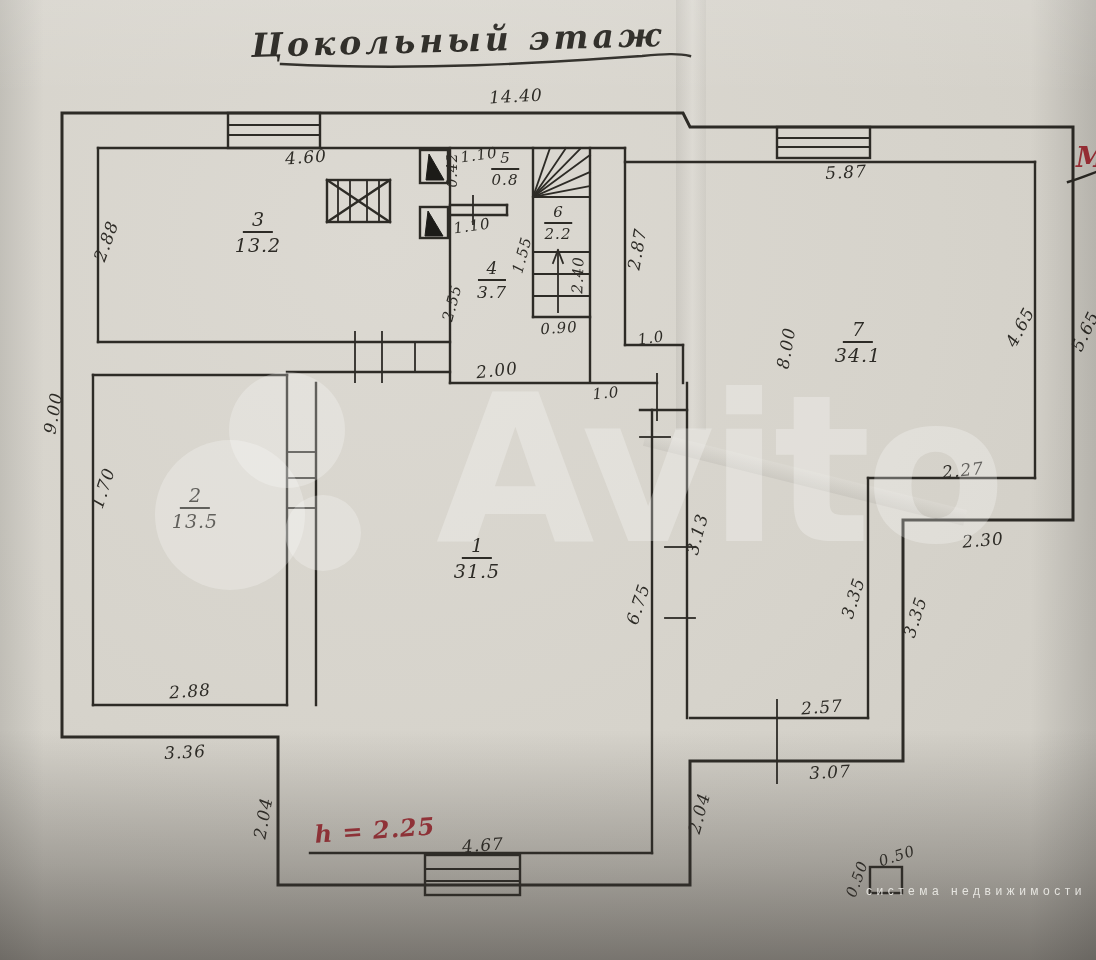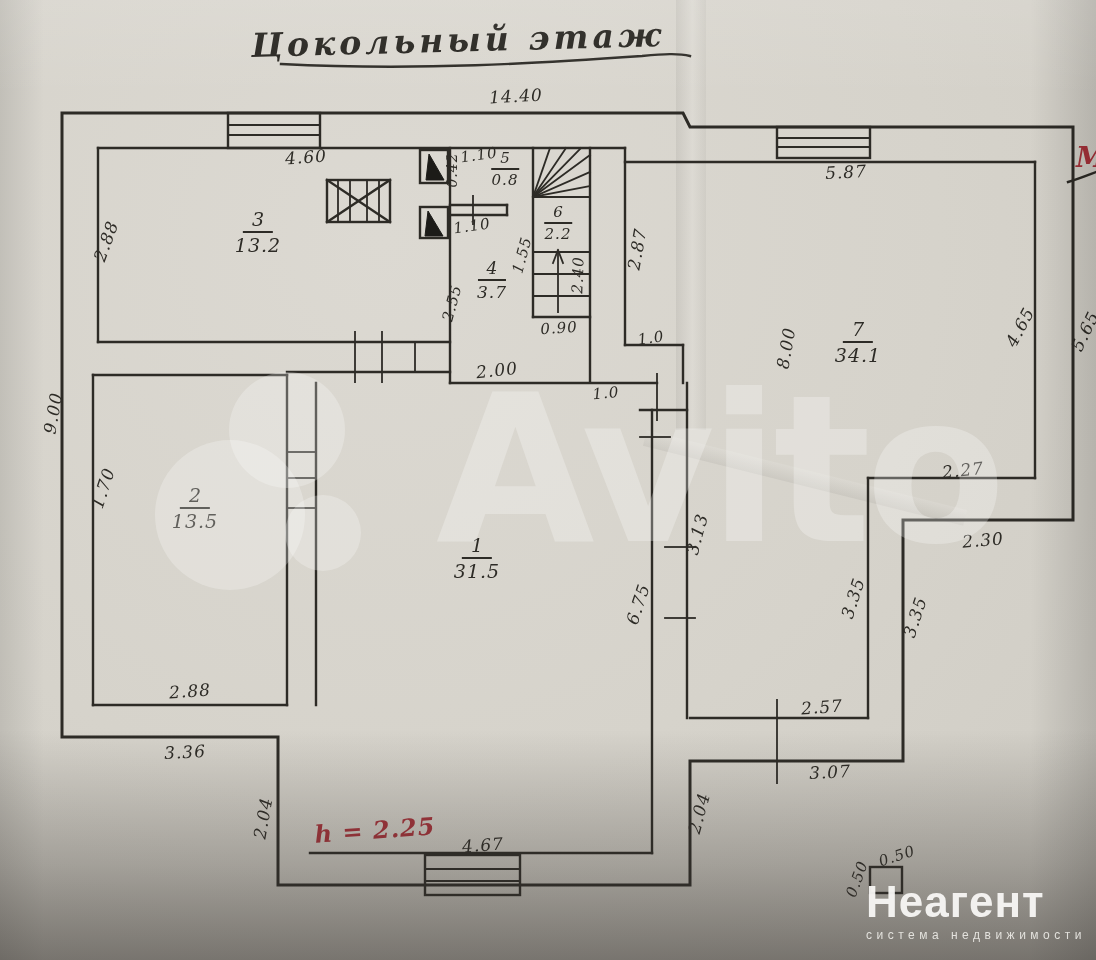--- a/index.html
+++ b/index.html
@@ -244,15 +244,14 @@
 <span class="red-corner">М</span>
 
 <div class="wm-circle wm-c1"></div>
 <div class="wm-circle wm-c2"></div>
 <div class="wm-circle wm-c3"></div>
 <div class="wm-text">Avito</div>
 
 <div class="vignette"></div>
 
 <div class="brand">
-  <div class="bname">Неагент</div>
   <div class="btag">система недвижимости</div>
 </div>
 
 </body></html>

